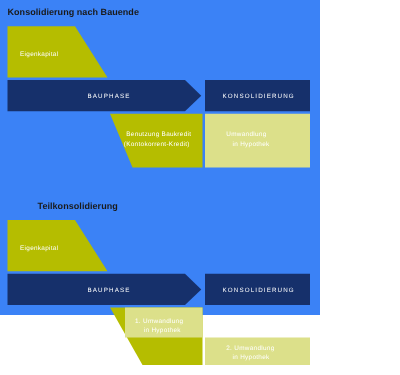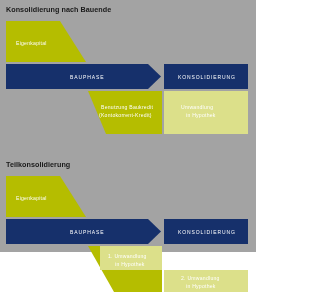--- a/index.html
+++ b/index.html
@@ -10,21 +10,21 @@
   body {
     width: 256px;
     height: 300px;
     font-family: "Liberation Sans", sans-serif;
     overflow: hidden;
   }
   .page {
     position: relative;
     width: 256px;
     height: 252px;
-    background: #a3a3a3;
+    background: #3b82f6;
   }
   .diagram {
     position: relative;
     width: 256px;
   }
   .diagram-title {
     position: absolute;
     left: 6px;
     font-size: 7.2px;
     font-weight: bold;
@@ -82,21 +82,21 @@
       <text class="lbl" x="99" y="116.5" fill="#ffffff">(Kontokorrent-Kredit)</text>
 
       <rect x="164" y="91" width="84" height="43" fill="#dce08a"></rect>
       <text class="lbl-faint" x="181" y="109" fill="#ffffff">Umwandlung</text>
       <text class="lbl-faint" x="186" y="116.5" fill="#ffffff">in Hypothek</text>
     </svg>
   </div>
 
   <div class="diagram">
 
-    <div class="diagram-title" style="top: 160px; color: rgb(26, 26, 26);">Teilkonsolidierung</div>
+    <div class="diagram-title" style="top: 160px; color: rgb(26, 26, 26); margin-left: 24px;">Teilkonsolidierung</div>
 
     <svg class="canvas" width="256" height="150" viewBox="0 0 256 150" style="top:150px;">
 
       <polygon points="6,26 60,26 86,67 6,67" fill="#b5bd00"></polygon>
       <text class="lbl" x="16" y="50" fill="#ffffff">Eigenkapital</text>
 
       <polygon points="6,69 148,69 161,81.5 148,94 6,94" fill="#16306b"></polygon>
       <text class="lbl-bar" x="70" y="83.6" fill="#ffffff">BAUPHASE</text>
 
       <rect x="164" y="69" width="84" height="25" fill="#16306b"></rect>

